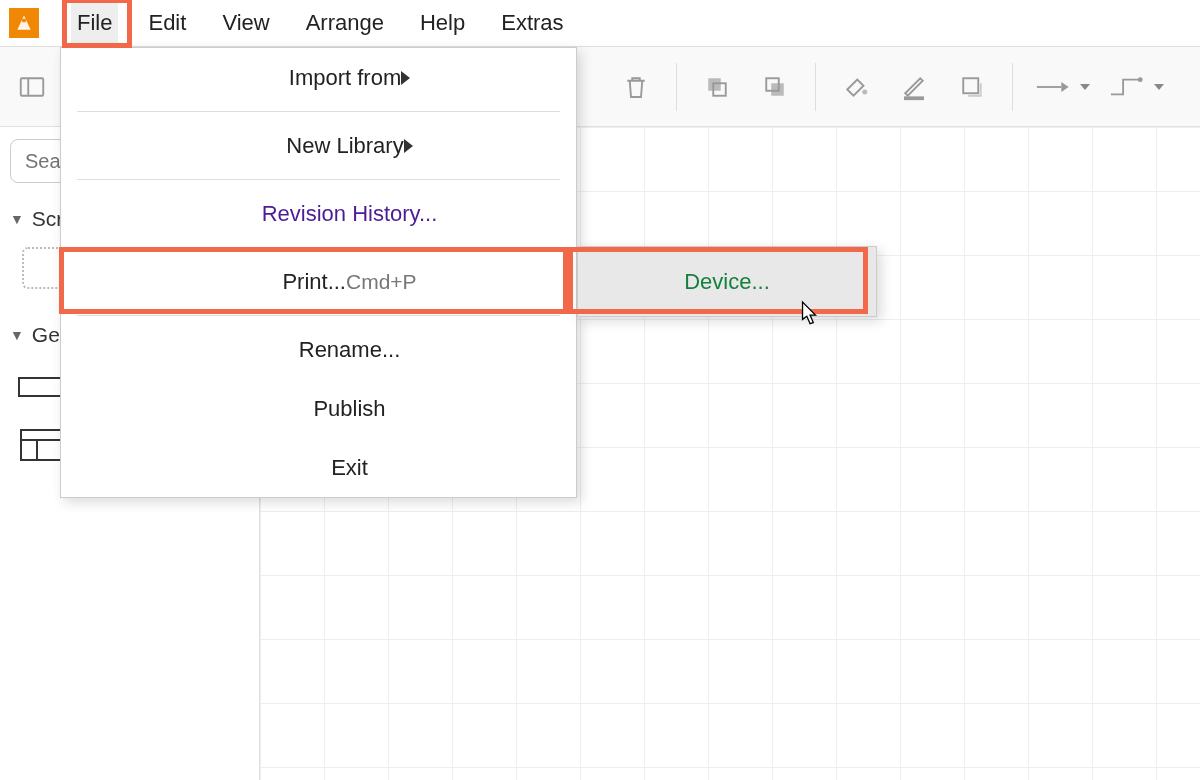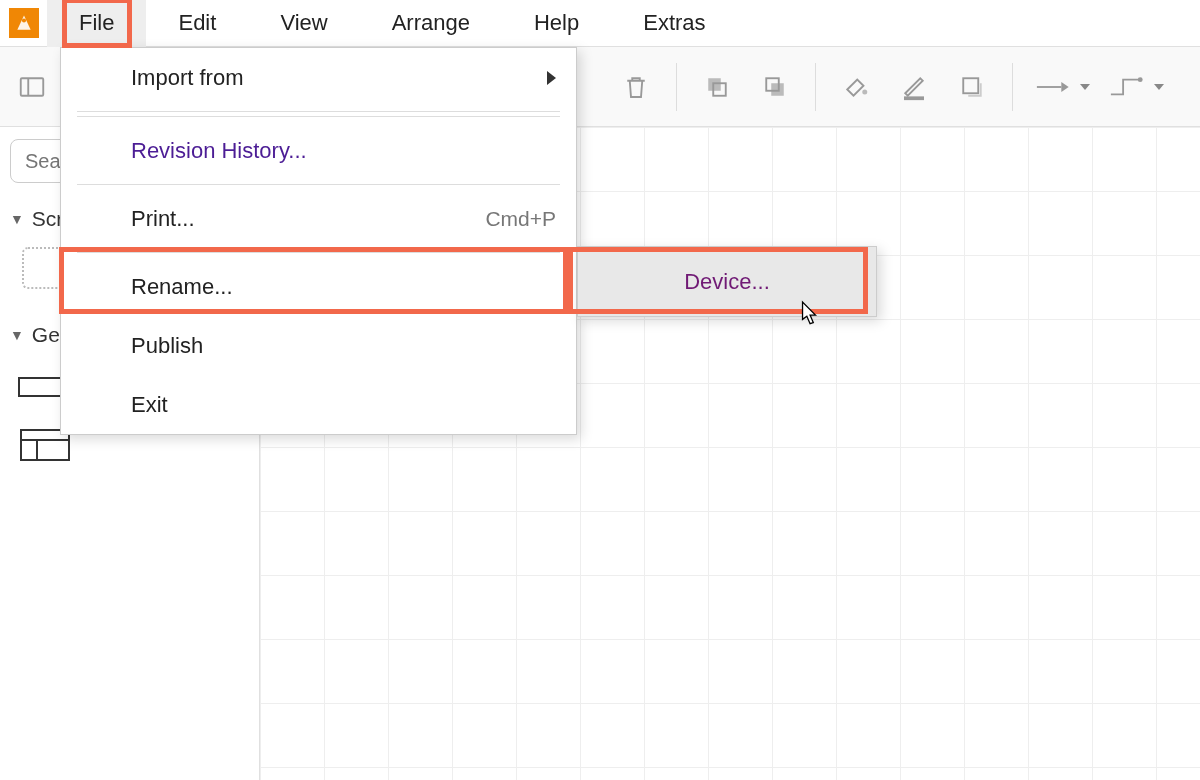--- a/index.html
+++ b/index.html
@@ -3,21 +3,21 @@
 <meta charset="utf-8">
 <style>
   * { box-sizing: border-box; margin: 0; padding: 0; font-family: -apple-system, BlinkMacSystemFont, "Segoe UI", Helvetica, Arial, sans-serif; }
   body { width: 1200px; height: 780px; background: #fff; overflow: hidden; position: relative; }
 
   
   .menubar { display: flex; align-items: center; height: 47px; border-bottom: 1px solid #e0e0e0; background: #fff; }
   .app-icon { width: 47px; height: 47px; display:flex; align-items:center; justify-content:center; }
   .app-icon-inner { width: 30px; height: 30px; background:#f08705; display:flex; align-items:center; justify-content:center; }
   .app-icon-inner svg { width:20px; height:20px; }
-  .menu-item { padding: 0 32px; font-size: 22px; height:47px; display:flex; align-items:center; cursor:pointer; color:#222; }
+  .menu-item { padding: 0 6px; font-size: 22px; height:47px; display:flex; align-items:center; cursor:pointer; color:#222;margin-left:24px; }
   .menu-item.active { background:#eee; }
 
   
   .toolbar { display:flex; align-items:center; height:80px; border-bottom:1px solid #e0e0e0; background:#f9f9f9; padding:0 10px; gap:0; }
   .toolbar-sep { width:1px; height:48px; background:#ddd; margin:0 18px; }
   .toolbar-btn { width:44px; height:44px; display:flex; align-items:center; justify-content:center; color:#999; cursor:pointer; }
   .toolbar-btn svg { width:30px; height:30px; stroke:#999; fill:none; stroke-width:1.5; }
   .toolbar-spacer { flex: 0 0 auto; width: 560px; }
 
   
@@ -34,29 +34,29 @@
 
   
   .canvas { position:absolute; left:260px; top:127px; right:0; bottom:0;
     background-color:#fff;
     background-image: linear-gradient(#eee 1px, transparent 1px), linear-gradient(90deg, #eee 1px, transparent 1px);
     background-size: 64px 64px;
   }
 
   
   .dropdown { position:absolute; left:60px; top:47px; width:517px; background:#fff; border:1px solid #ccc; box-shadow: 4px 4px 12px rgba(0,0,0,0.15); z-index:100; }
-  .dropdown-item { height:59px; display:flex; align-items:center; justify-content:space-between; padding:0 20px 0 70px; font-size:22px; color:#222; cursor:pointer; position:relative; }
+  .dropdown-item { height:59px; display:flex; align-items:center; justify-content:center; padding:0 20px 0 70px; font-size:22px; color:#222; cursor:pointer; position:relative;margin-left:12px; }
   .dropdown-item.disabled { color:#4c1d95; cursor:default; }
   .dropdown-item .arrow { width:0; height:0; border-top:7px solid transparent; border-bottom:7px solid transparent; border-left:9px solid #333; }
   .dropdown-item .shortcut { color:#777; font-size:21px; }
   .dropdown-sep { height:1px; background:#ddd; margin:4px 16px; }
 
   
   .submenu { position:absolute; left:577px; top:246px; width:300px; background:#fff; border:1px solid #ccc; box-shadow: 4px 4px 12px rgba(0,0,0,0.15); z-index:101; }
-  .submenu-item { height:69px; display:flex; align-items:center; justify-content:center; font-size:22px; color:#701a75; cursor:pointer; background:#e8e8e8; }
+  .submenu-item { height:69px; display:flex; align-items:center; justify-content:center; font-size:22px; color:#15803d; cursor:pointer; background:#e8e8e8; }
 
   
   .hl { position:absolute; border:5px solid #f2684b; z-index:200; pointer-events:none; }
 
   
   .cursor { position:absolute; left:796px; top:300px; z-index:300; font-size:24px; pointer-events:none; }
   .cursor svg { width:26px; height:28px; }
 
   .toolbar-group { display:flex; align-items:center; gap:14px; }
   .dropdown-caret { width:0;height:0;border-left:5px solid transparent;border-right:5px solid transparent;border-top:6px solid #888; margin-left:4px; display:inline-block; vertical-align:middle;}
@@ -189,20 +189,24 @@
 </div>
 
 <div class="canvas"></div>
 
 <div class="dropdown">
   <div class="dropdown-item">
     <span>Import from</span>
     <span class="arrow"></span>
   </div>
   <div class="dropdown-sep"></div>
+  <div class="dropdown-item">
+    <span>New Library</span>
+    <span class="arrow"></span>
+  </div>
   <div class="dropdown-sep"></div>
   <div class="dropdown-item disabled">
     <span>Revision History...</span>
   </div>
   <div class="dropdown-sep"></div>
   <div class="dropdown-item">
     <span>Print...</span>
     <span class="shortcut">Cmd+P</span>
   </div>
   <div class="dropdown-sep"></div>

